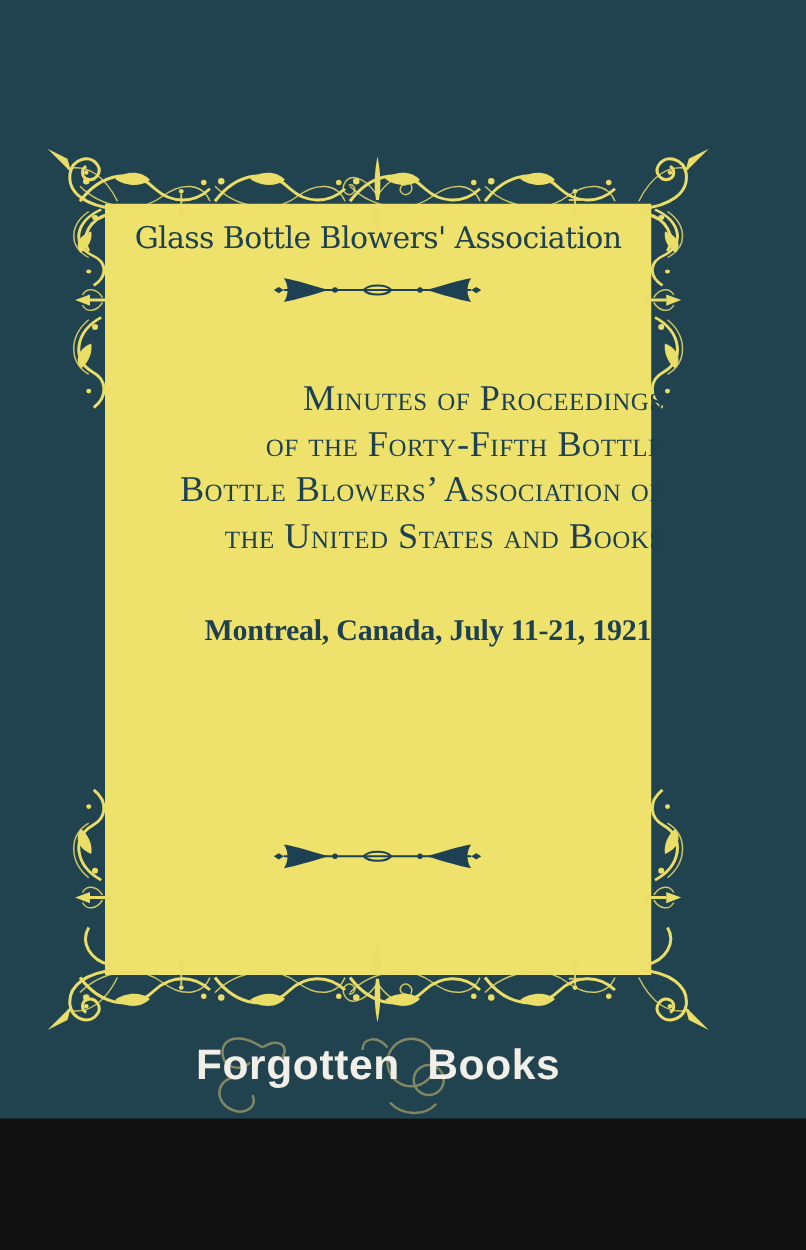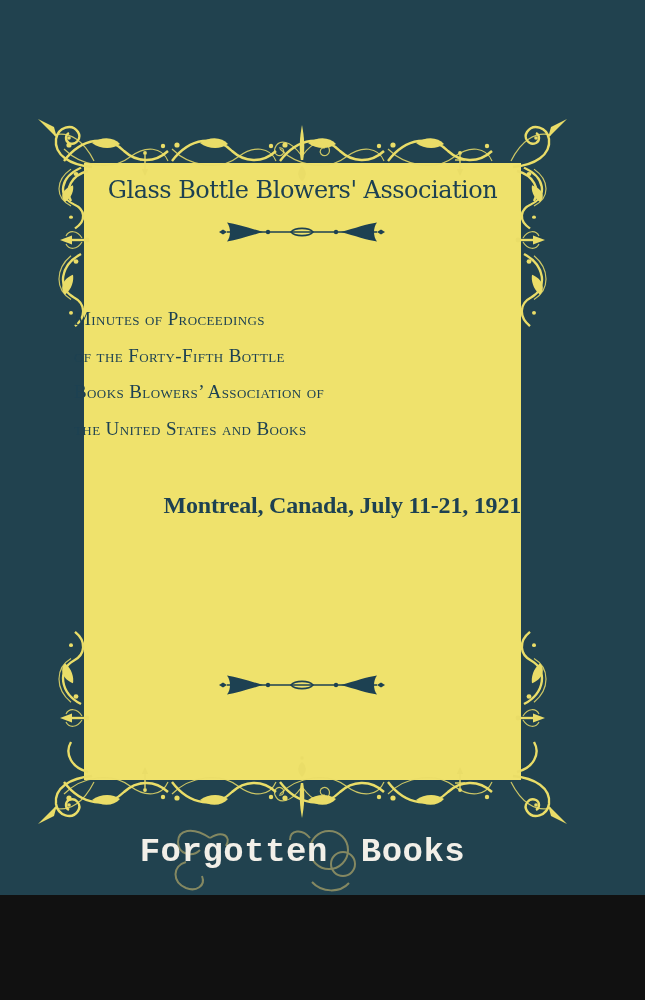--- a/index.html
+++ b/index.html
@@ -33,38 +33,38 @@
     font-size:24px;letter-spacing:-0.5px;
   }
   .divider{position:absolute;width:166px;height:22px;}
   .divider-1{left:219px;top:221px;}
   .divider-2{left:219px;top:674px;}
   .div-line{stroke:var(--ink);stroke-width:1.6;fill:none;}
   .div-fill{fill:var(--ink);stroke:none;}
 
   .title{
     position:absolute;left:74px;top:301px;width:457px;
-    text-align:left;color:var(--ink);
+    text-align:right;color:var(--ink);
     font-variant:small-caps;
-    font-size:19px;line-height:36.5px;letter-spacing:0.4px;
+    font-size:29px;line-height:36.5px;letter-spacing:0.4px;
     font-weight:500;
   }
   .subtitle{
     position:absolute;left:84px;top:492px;width:437px;
     text-align:right;color:var(--ink);
     font-size:24px;font-weight:bold;letter-spacing:-0.2px;
   }
   .logo{
     position:absolute;left:84px;top:822px;width:437px;height:70px;
     text-align:center;
   }
   .logo-text{
     position:relative;z-index:2;
     color:var(--logo-text);
-    font-family:Liberation Mono, monospace;
+    font-family:Liberation Sans, sans-serif;
     font-size:34px;font-weight:bold;letter-spacing:0.5px;word-spacing:12px;
     line-height:60px;
   }
   .logo-flourish{
     position:absolute;left:78px;top:0;z-index:1;
   }
 </style>
 </head>
 <body>
 
@@ -160,21 +160,21 @@
     <circle class="div-fill" cx="117" cy="11" r="2.2"></circle>
     <path class="div-fill" d="M44,11 C30,7 18,3 8,1.5 C12,6.5 12,15.5 8,20.5 C18,19 30,15 44,11 Z"></path>
     <path class="div-fill" d="M0,11 L4,8.5 L8,11 L4,13.5 Z"></path>
     <path class="div-fill" d="M122,11 C136,7 148,3 158,1.5 C154,6.5 154,15.5 158,20.5 C148,19 136,15 122,11 Z"></path>
     <path class="div-fill" d="M166,11 L162,8.5 L158,11 L162,13.5 Z"></path>
   </svg>
 
   <div class="title">
     <div>Minutes of Proceedings</div>
     <div>of the Forty-Fifth Bottle</div>
-    <div>Books Blowers’ Association of</div>
+    <div>Bottle Blowers’ Association of</div>
     <div>the United States and Books</div>
   </div>
 
   <div class="subtitle">Montreal, Canada, July 11-21, 1921</div>
 
   <svg class="divider divider-2" viewBox="0 0 166 22" xmlns="http://www.w3.org/2000/svg">
     <path class="div-line" d="M8,11 L158,11"></path>
     <path class="div-line" d="M72,11 C76,6.2 90,6.2 94,11 C90,15.8 76,15.8 72,11 Z"></path>
     <circle class="div-fill" cx="49" cy="11" r="2.2"></circle>
     <circle class="div-fill" cx="117" cy="11" r="2.2"></circle>

